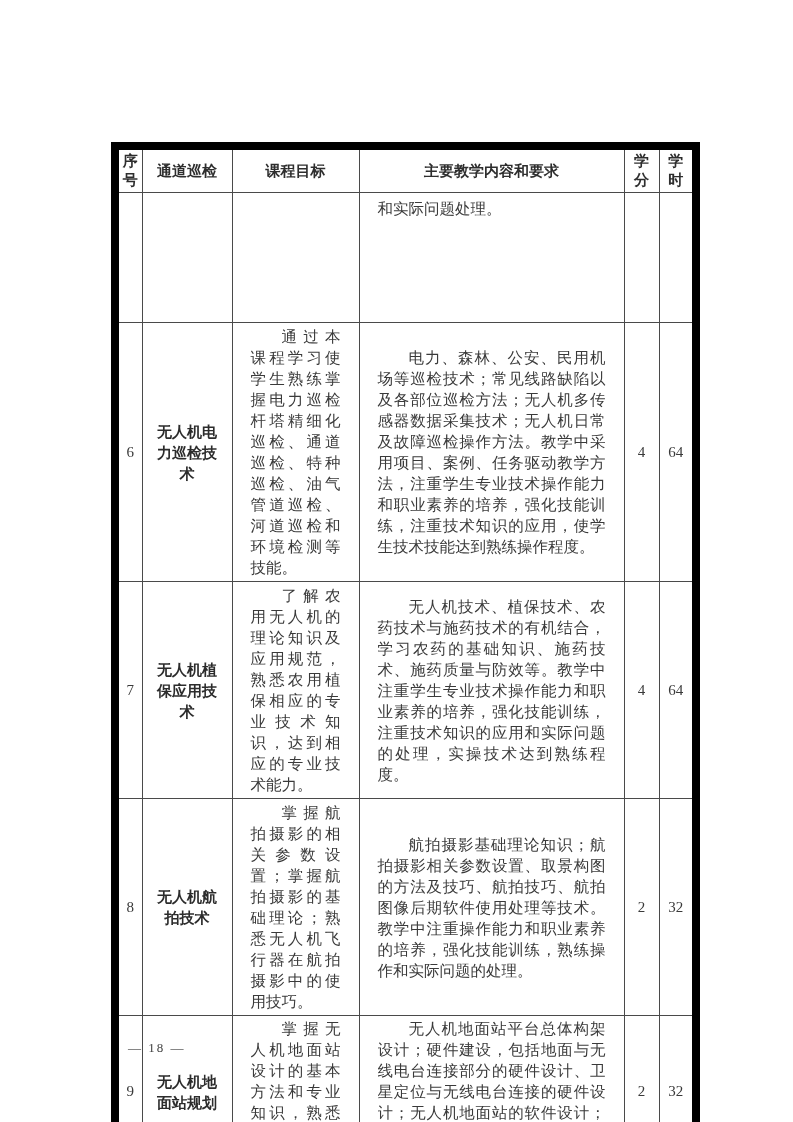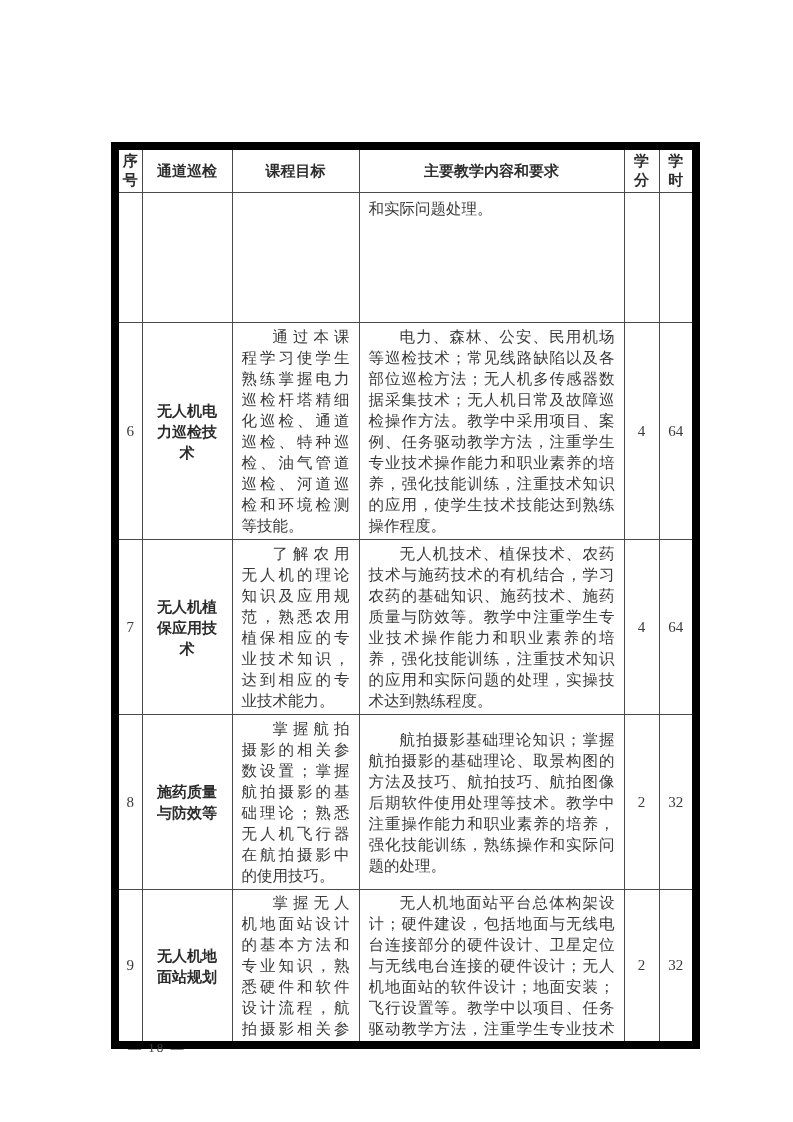--- a/index.html
+++ b/index.html
@@ -53,21 +53,21 @@
   }
   td.name {
     text-align: center;
     font-weight: bold;
     font-family: "Liberation Sans", "DejaVu Sans", sans-serif;
     font-size: 15px;
     line-height: 21px;
     padding: 14px 12px;
     color: #2c2c2c;
   }
-  td.obj, td.content { padding: 3px 9px; margin-left: 24px; }
+  td.obj, td.content { padding: 3px 18px; margin-left: 24px; }
   .txt {
     line-height: 21px;
     text-align: justify;
     text-justify: inter-character;
   }
   .indent { text-indent: 2em; }
   tr.row-cont td { vertical-align: top; }
   tr.row-cont td.content { padding-top: 5px; }
   tr.row-nine td.obj, tr.row-nine td.content { vertical-align: top; padding-top: 2px; }
   tr.row-nine .clip {
@@ -143,26 +143,26 @@
           </td>
         <td class="content">
             <div class="txt indent">无人机技术、植保技术、农药技术与施药技术的有机结合，学习农药的基础知识、施药技术、施药质量与防效等。教学中注重学生专业技术操作能力和职业素养的培养，强化技能训练，注重技术知识的应用和实际问题的处理，实操技术达到熟练程度。</div>
           </td>
         <td class="credit">4</td>
         <td class="hours">64</td>
       </tr>
 
       <tr class="row-eight">
         <td class="seq">8</td>
-        <td class="name">施药质量与防效等</td>
+        <td class="name">无人机航拍技术</td>
         <td class="obj">
             <div class="txt indent">掌握航拍摄影的相关参数设置；掌握航拍摄影的基础理论；熟悉无人机飞行器在航拍摄影中的使用技巧。</div>
           </td>
         <td class="content">
-            <div class="txt indent">航拍摄影基础理论知识；掌握航拍摄影的基础理论、取景构图的方法及技巧、航拍技巧、航拍图像后期软件使用处理等技术。教学中注重操作能力和职业素养的培养，强化技能训练，熟练操作和实际问题的处理。</div>
+            <div class="txt indent">航拍摄影基础理论知识；航拍摄影相关参数设置、取景构图的方法及技巧、航拍技巧、航拍图像后期软件使用处理等技术。教学中注重操作能力和职业素养的培养，强化技能训练，熟练操作和实际问题的处理。</div>
           </td>
         <td class="credit">2</td>
         <td class="hours">32</td>
       </tr>
 
       <tr class="row-nine">
         <td class="seq">9</td>
         <td class="name">无人机地面站规划</td>
         <td class="obj">
             <div class="txt indent clip">掌握无人机地面站设计的基本方法和专业知识，熟悉硬件和软件设计流程，航拍摄影相关参数设置</div>

